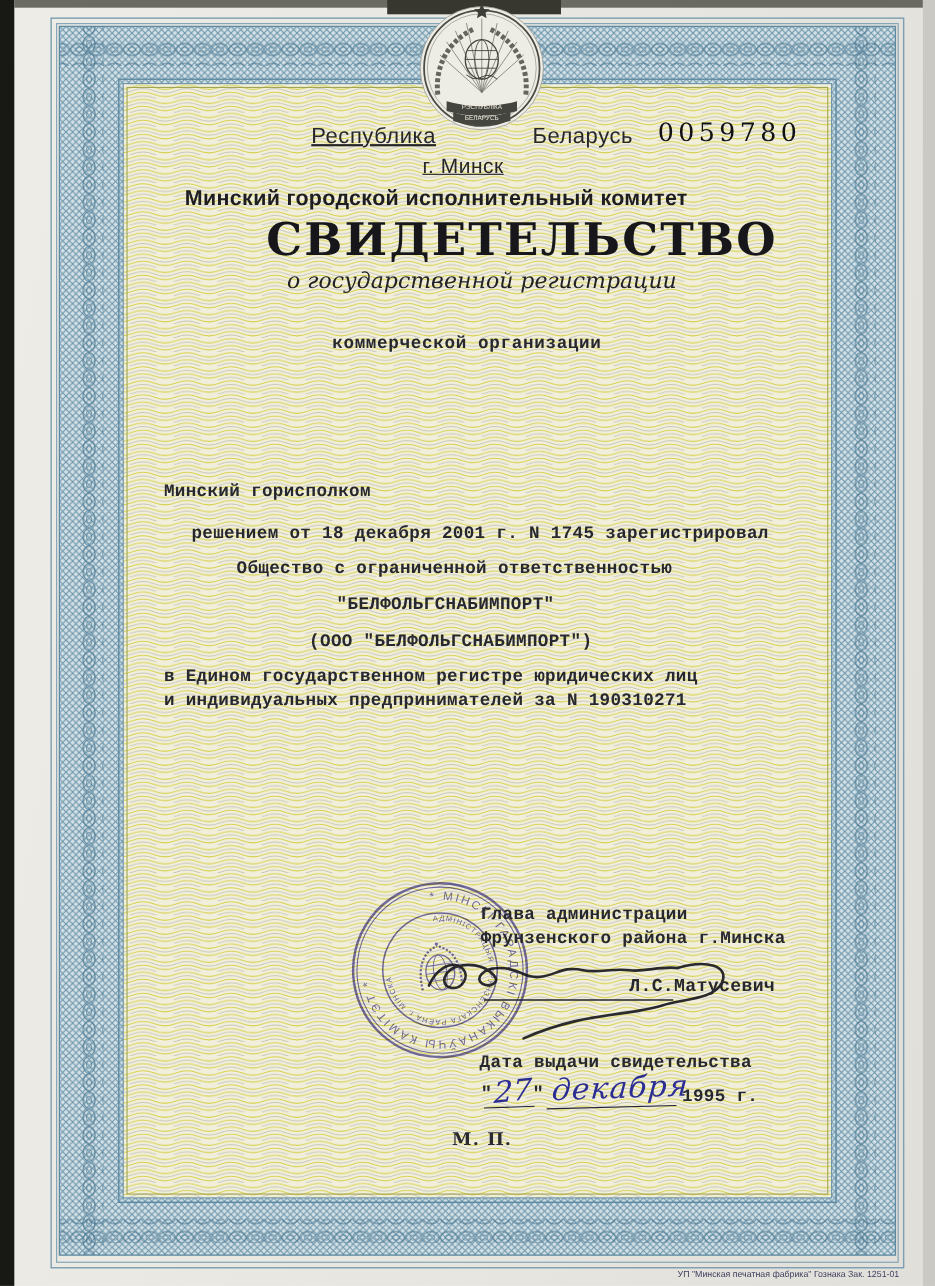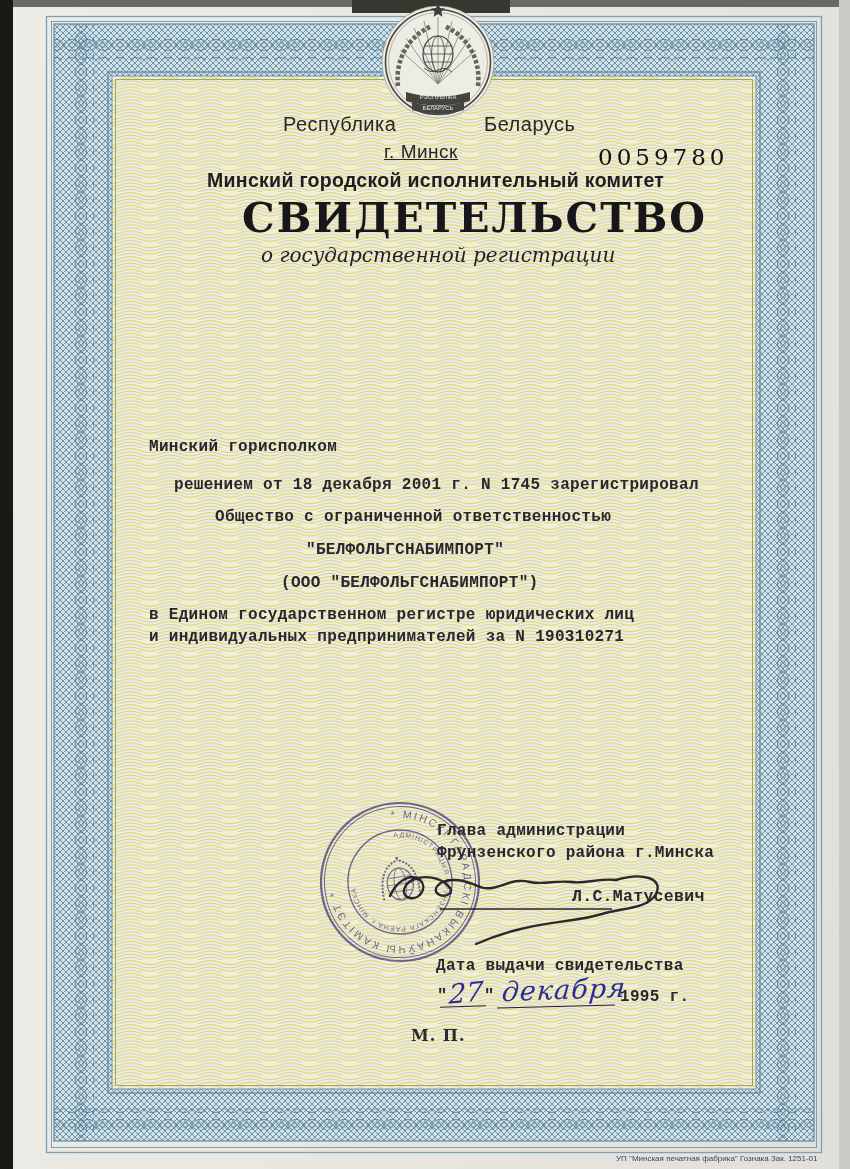--- a/index.html
+++ b/index.html
@@ -98,27 +98,28 @@
     </g>
     <path d="M18 86 C15 60 28 36 52 26" fill="none" stroke="#42423c" stroke-width="4.5" stroke-dasharray="3.5 2.2" opacity=".8"></path>
     <path d="M98 86 C101 60 88 36 64 26" fill="none" stroke="#42423c" stroke-width="4.5" stroke-dasharray="3.5 2.2" opacity=".8"></path>
     <path d="M58 3.5 l2.1 4.6 5 .4 -3.8 3.3 1.1 4.9 -4.4 -2.6 -4.4 2.6 1.1 -4.9 -3.8 -3.3 5 -.4 z" fill="#3e3e38"></path>
     <path d="M26 92 Q58 101 90 92 L90 101 Q58 110 26 101 Z" fill="#45453f"></path>
     <path d="M32 102 Q58 110 84 102 L84 110 Q58 118 32 110 Z" fill="#45453f"></path>
     <text x="58" y="99" text-anchor="middle" font-size="5.8" fill="#e8e6da" font-family="Liberation Sans, sans-serif">РЭСПУБЛІКА</text>
     <text x="58" y="109.5" text-anchor="middle" font-size="5.8" fill="#e8e6da" font-family="Liberation Sans, sans-serif">БЕЛАРУСЬ</text>
   </svg>
 
-  <span class="abs t sans hdr-country" style="left:283px;top:113px;">Республика</span>
+  <span class="abs t sans hdr-country" style="left:283px;top:113px;text-decoration:underline;">Республика</span>
   <span class="abs t sans hdr-country" style="left:484px;top:113px;">Беларусь</span>
-  <span class="abs t serial" style="left:598px;top:108px;margin-top:36px;">0059780</span>
+  <span class="abs t serial" style="left:598px;top:108px;">0059780</span>
   <span class="abs t sans city" style="left:384px;top:141px;">г. Минск</span>
-  <span class="abs t sans issuer" style="left:168px;top:169px;margin-left:39px;">Минский городской исполнительный комитет</span>
+  <span class="abs t sans issuer" style="left:168px;top:169px;">Минский городской исполнительный комитет</span>
   <span class="abs t doc-subtitle" style="left:261px;top:243px;">о государственной регистрации</span>
   <span class="abs t doc-title" style="left:242px;top:194px;">СВИДЕТЕЛЬСТВО</span>
+  <span class="abs t body-line" style="left:302px;top:303px;letter-spacing:.6px;">коммерческой организации</span>
 
   <span class="abs t body-line" style="left:149px;top:438px;">Минский горисполком</span>
   <span class="abs t body-line" style="left:149px;top:476px;margin-left:25px;">решением от 18 декабря 2001 г. N 1745 зарегистрировал</span>
   <span class="abs t body-line" style="left:215px;top:508px;">Общество с ограниченной ответственностью</span>
   <span class="abs t body-line" style="left:306px;top:541px;">"БЕЛФОЛЬГСНАБИМПОРТ"</span>
   <span class="abs t body-line" style="left:281px;top:574px;">(ООО "БЕЛФОЛЬГСНАБИМПОРТ")</span>
   <span class="abs t body-line" style="left:149px;top:606px;">в Едином государственном регистре юридических лиц</span>
   <span class="abs t body-line" style="left:149px;top:628px;">и индивидуальных предпринимателей за N 190310271</span>
 
   <svg class="stamp-svg" width="168" height="172" viewBox="0 0 168 172">

